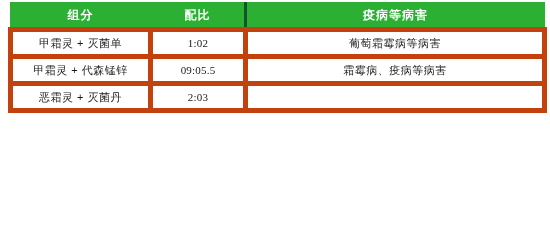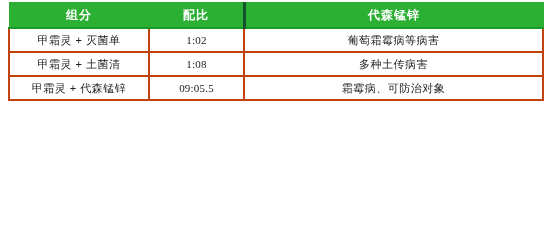--- a/index.html
+++ b/index.html
@@ -57,21 +57,21 @@
     border-right: 3px solid #14532d;
   }
 
   tbody td {
     height: 22px;
     line-height: 22px;
     padding: 0 4px;
     font-size: 11px;
     color: #1a1a1a;
     text-align: center;
-    border: 2px solid #c2410c;
+    border: 5px solid #c2410c;
     box-sizing: border-box;
     background: #ffffff;
     white-space: nowrap;
     overflow: hidden;
   }
   tbody td.cell-ratio {
     letter-spacing: 0.2px;
     font-family: Liberation Serif, serif;
   }
   tbody td.cell-target {
@@ -89,35 +89,35 @@
     <table class="data-table">
       <colgroup>
         <col class="c-comp">
         <col class="c-ratio">
         <col class="c-target">
       </colgroup>
       <thead>
         <tr class="head-row">
           <th>组分</th>
           <th class="th-divider">配比</th>
-          <th>代森锰锌</th>
+          <th>疫病等病害</th>
         </tr>
       </thead>
       <tbody>
         <tr>
           <td class="cell-component">甲霜灵 + 灭菌单</td>
           <td class="cell-ratio">1:02</td>
           <td class="cell-target">葡萄霜霉病等病害</td>
         </tr>
         <tr>
-          <td class="cell-component">甲霜灵 + 土菌清</td>
-          <td class="cell-ratio">1:08</td>
-          <td class="cell-target">多种土传病害</td>
+          <td class="cell-component">甲霜灵 + 代森锰锌</td>
+          <td class="cell-ratio">09:05.5</td>
+          <td class="cell-target">霜霉病、疫病等病害</td>
         </tr>
         <tr>
-          <td class="cell-component">甲霜灵 + 代森锰锌</td>
-          <td class="cell-ratio">09:05.5</td>
-          <td class="cell-target">霜霉病、可防治对象</td>
+          <td class="cell-component">恶霜灵 + 灭菌丹</td>
+          <td class="cell-ratio">2:03</td>
+          <td class="cell-target"></td>
         </tr>
       </tbody>
     </table>
   </div>
 </div>
 
 </body></html>

